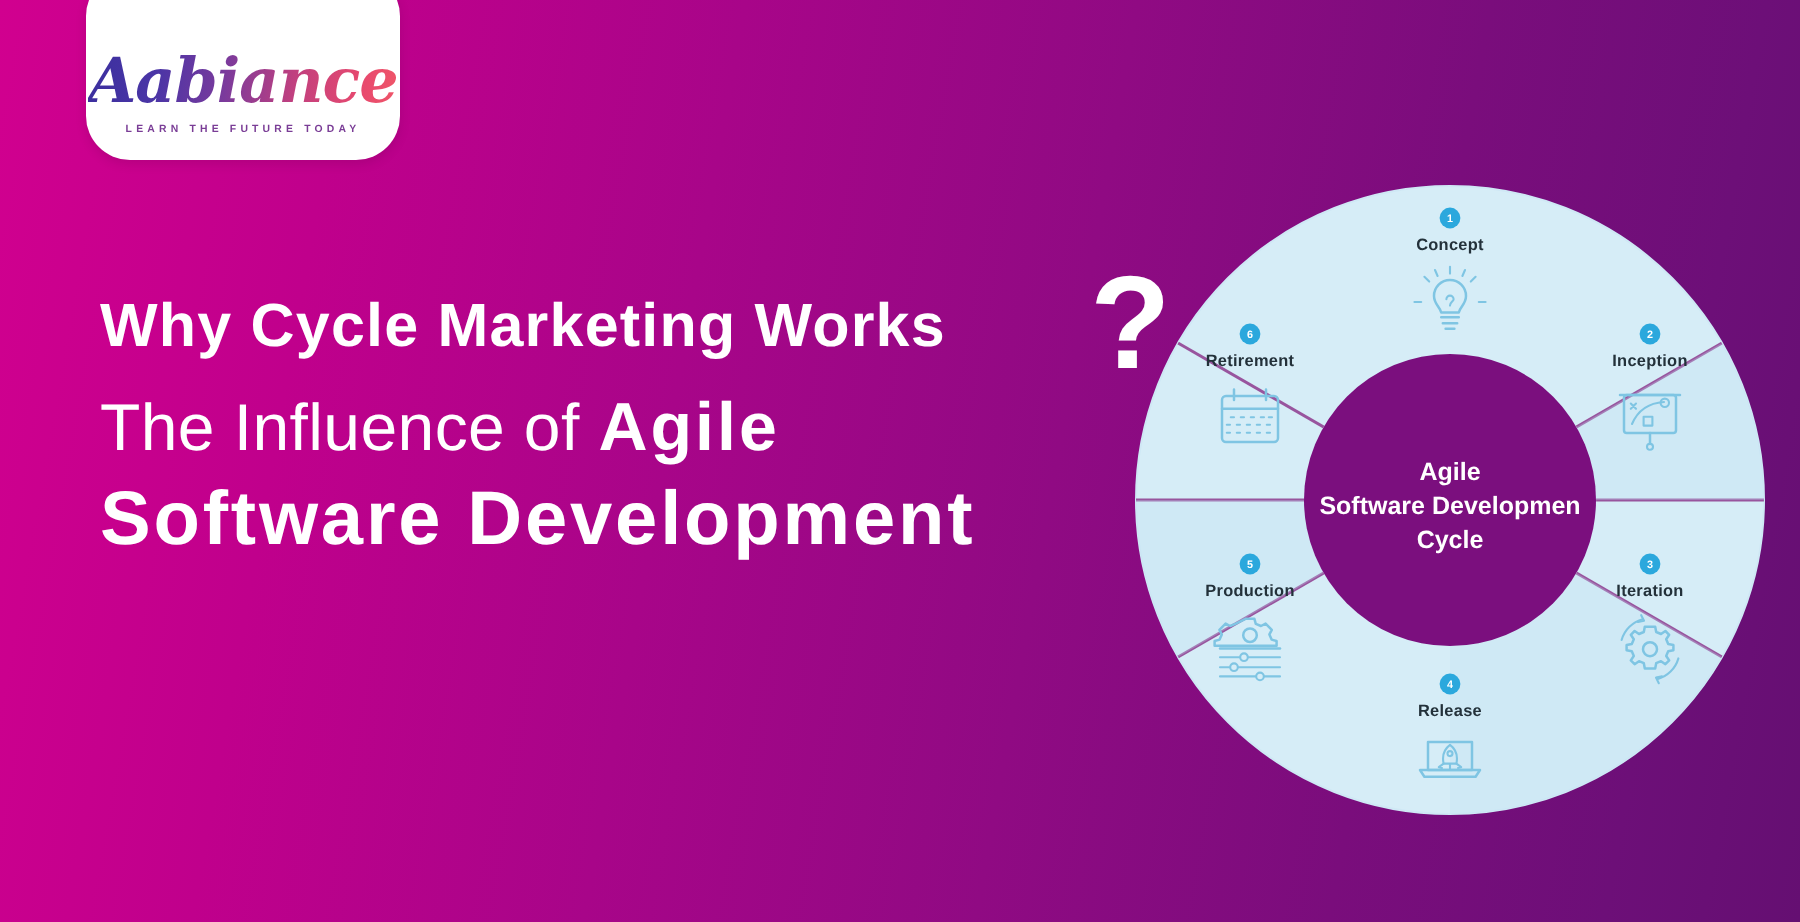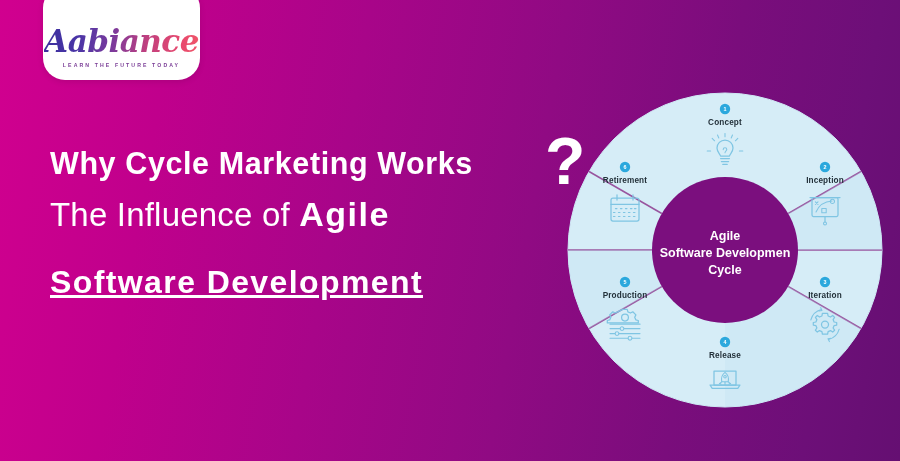--- a/index.html
+++ b/index.html
@@ -81,33 +81,32 @@
     font-size:66px;
     font-weight:800;
     line-height:1;
     color:#ffffff;
   }
   #hl-line2 {
     font-size:33px;
     font-weight:300;
     line-height:1;
     letter-spacing:.2px;
-    margin-bottom:35px;
+    margin-bottom:10px;
   }
   #hl-line2 .strong {
     font-weight:800;
     letter-spacing:1.5px;
     font-size:34px;
   }
   #hl-line3 {
-    font-size:32px;
+    font-size:38px;
     font-weight:800;
     letter-spacing:1.4px;
     line-height:1;
-    text-decoration:underline;
   }
 
   
   #diagram {
     position:absolute;
     left:560px; top:85px;
     width:330px; height:330px;
   }
   #diagram svg { display:block; width:330px; height:330px; overflow:visible; }
 

